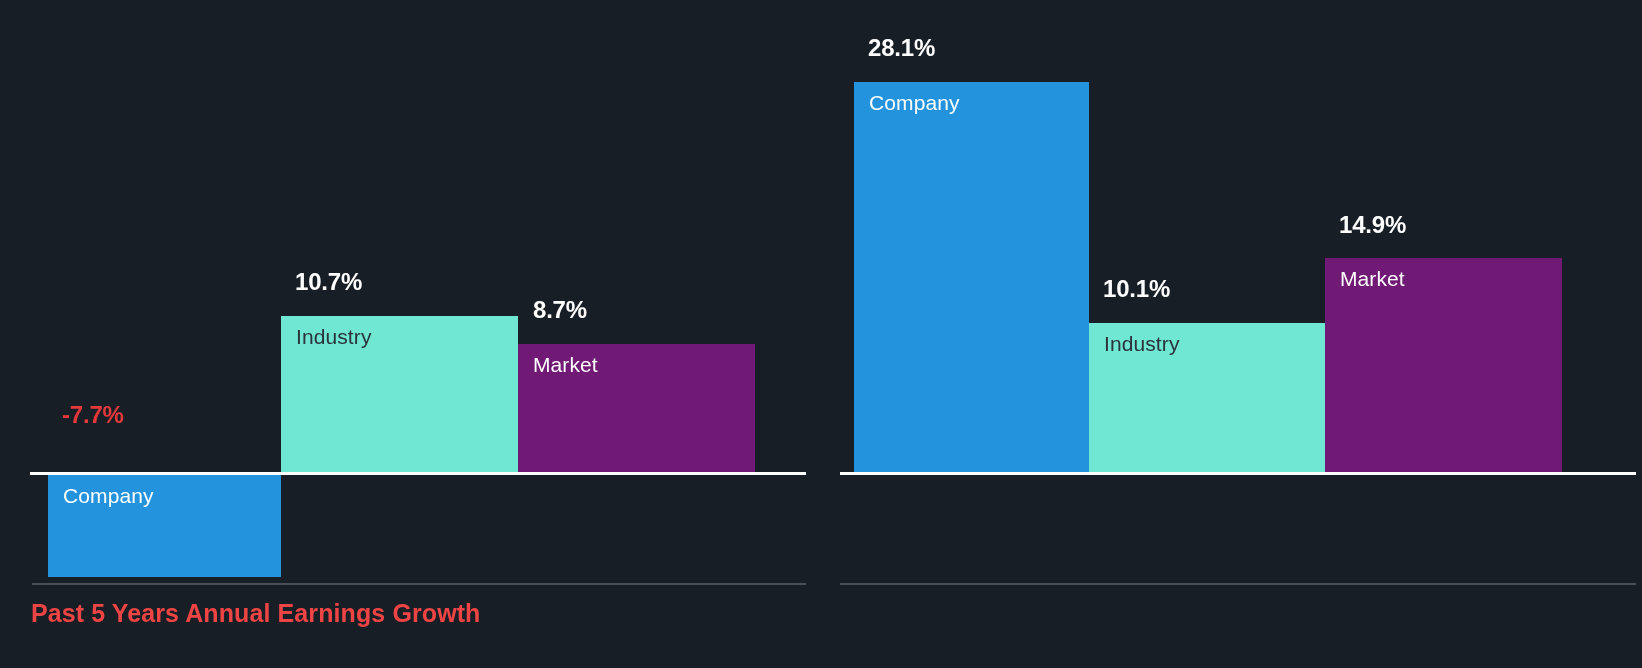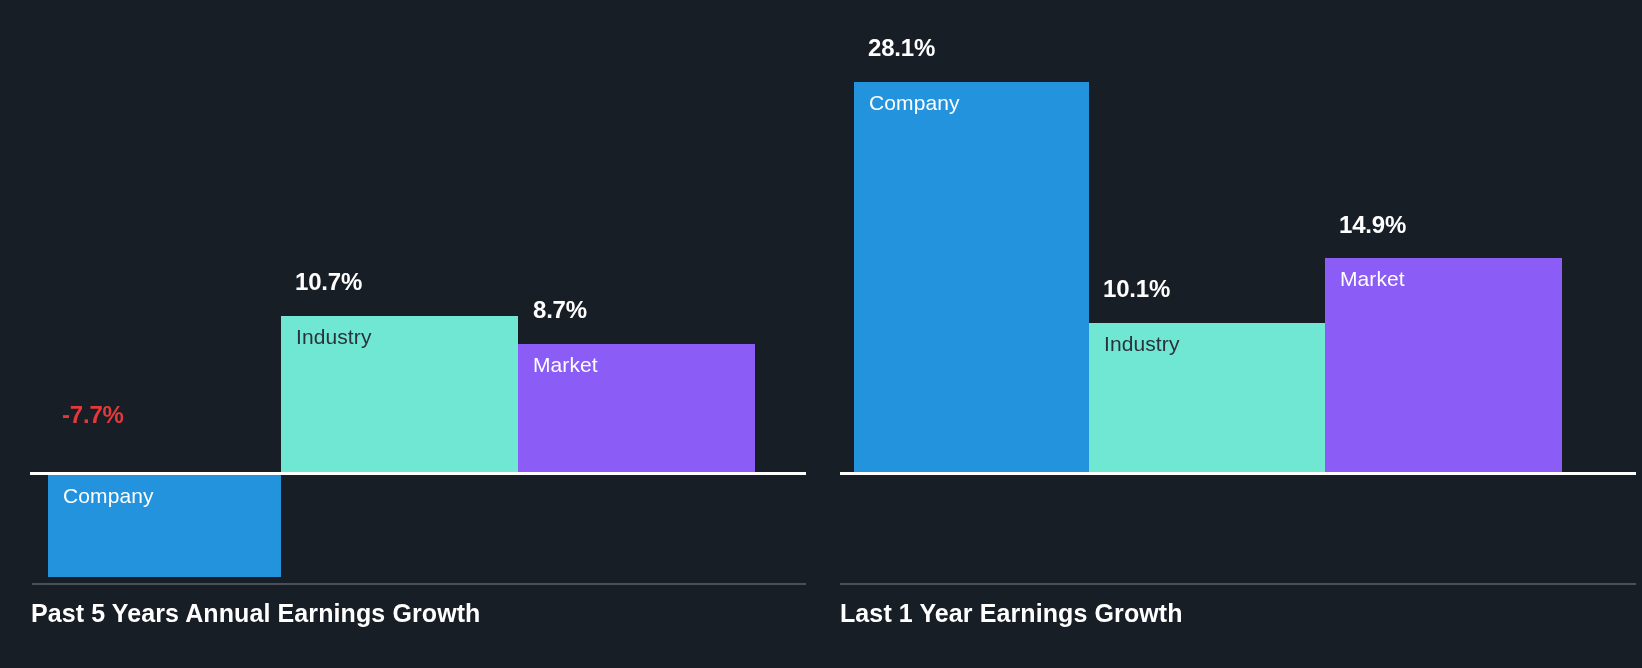--- a/index.html
+++ b/index.html
@@ -50,21 +50,21 @@
     background: #4a5059;
     z-index: 1;
   }
 
   .bar {
     position: absolute;
     z-index: 2;
   }
   .bar-company  { background: #2493de; }
   .bar-industry { background: #6fe7d2; }
-  .bar-market   { background: #8b5cf6; }
+  .bar-market   { background: #701a75; }
 
   .bar-label {
     position: absolute;
     left: 15px;
     top: 9px;
     font-size: 21px;
     font-weight: normal;
     letter-spacing: 0.1px;
     white-space: nowrap;
   }
@@ -79,21 +79,21 @@
     white-space: nowrap;
     letter-spacing: -0.2px;
     z-index: 4;
   }
   .value-negative { color: #e5383b; }
 
   .chart-title {
     position: absolute;
     font-size: 25px;
     font-weight: bold;
-    color: #ffffff;
+    color: #ef4444;
     white-space: nowrap;
     letter-spacing: 0.1px;
   }
 </style>
 </head>
 <body>
 
 <div id="root">
 
   <div class="panel" id="panel-left">
@@ -138,16 +138,15 @@
       <div class="value" style="left:263px; top:275px;">10.1%</div>
 
       <div class="bar bar-market" style="left:485px; top:258px; width:237px; height:216px;">
         <span class="bar-label label-light">Market</span>
       </div>
       <div class="value" style="left:499px; top:211px;">14.9%</div>
 
       <div class="zero-line" style="left:0px; top:472px; width:796px;"></div>
     </div>
 
-    <div class="chart-title" style="left:0px; top:583px; line-height:60px;">Last 1 Year Earnings Growth</div>
   </div>
 
 </div>
 
 </body></html>

